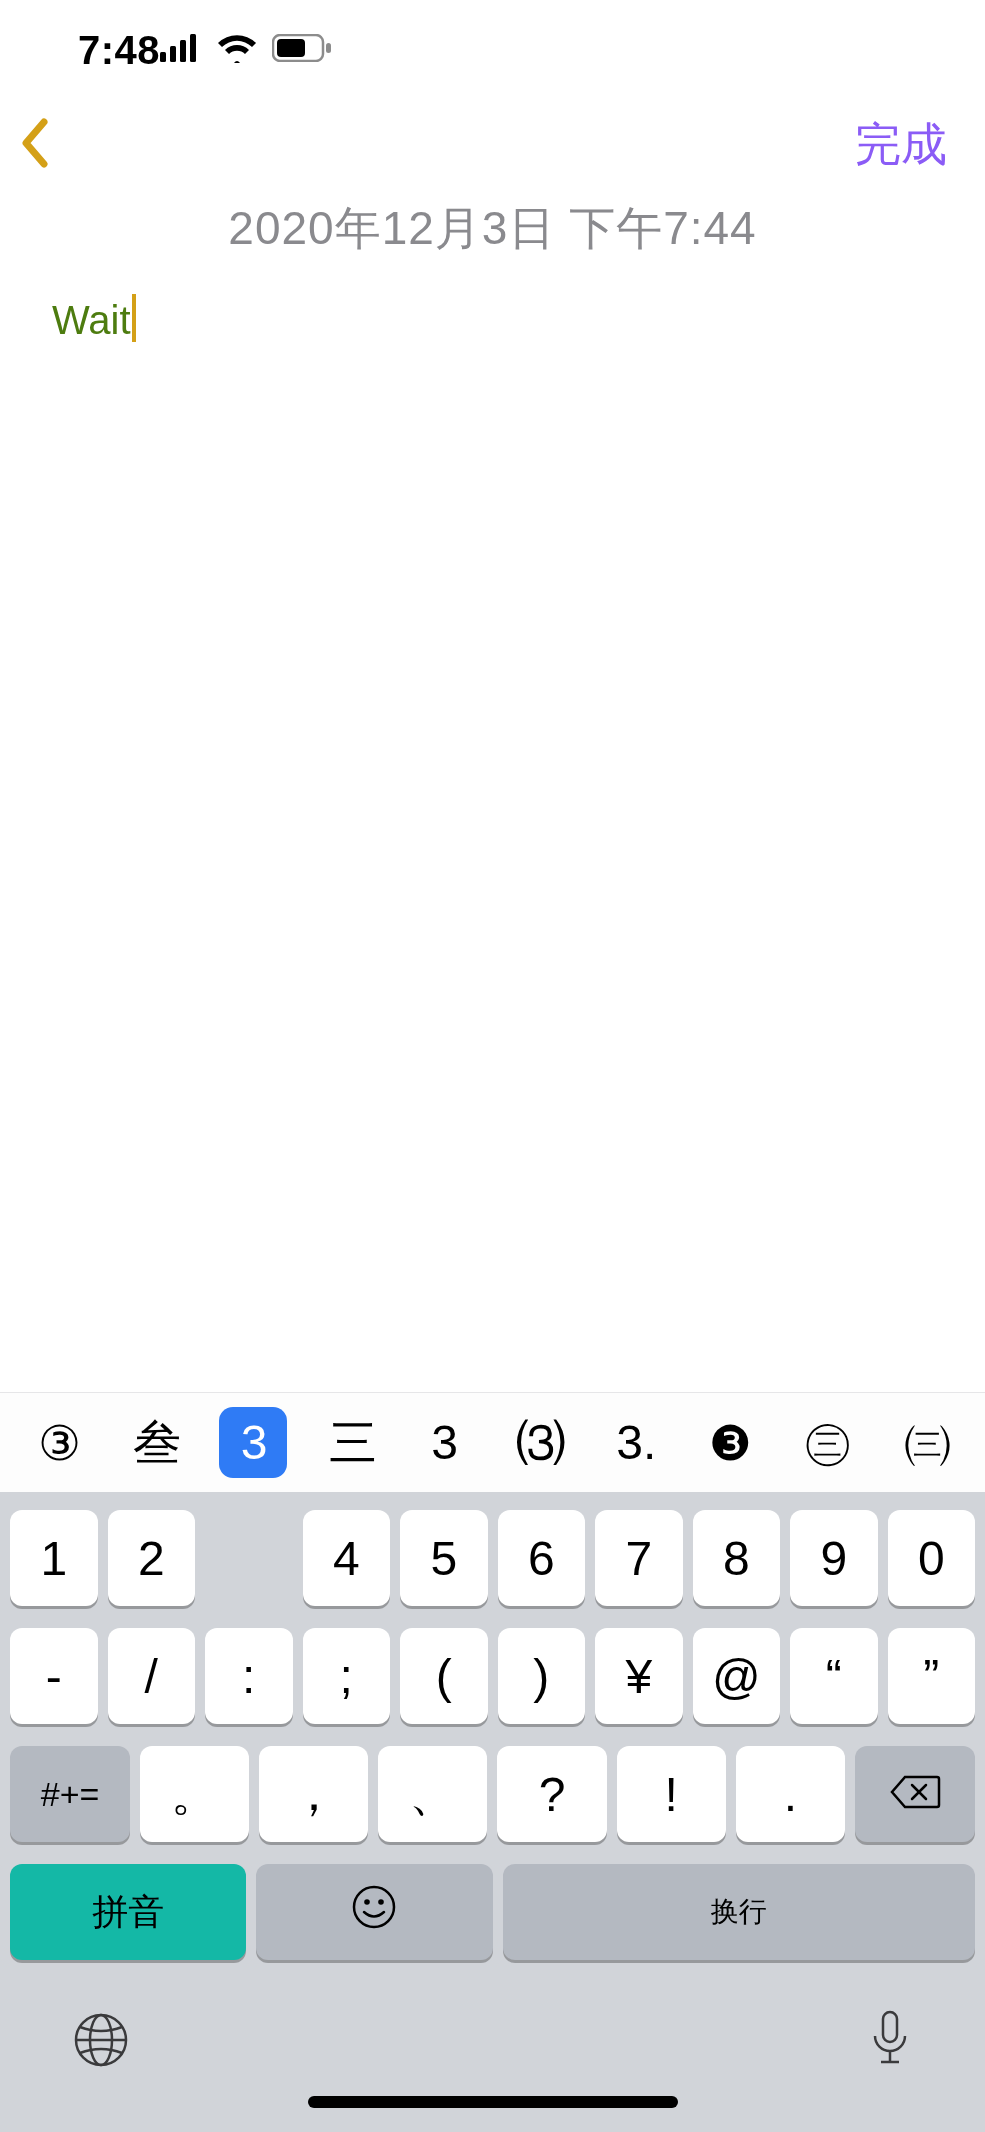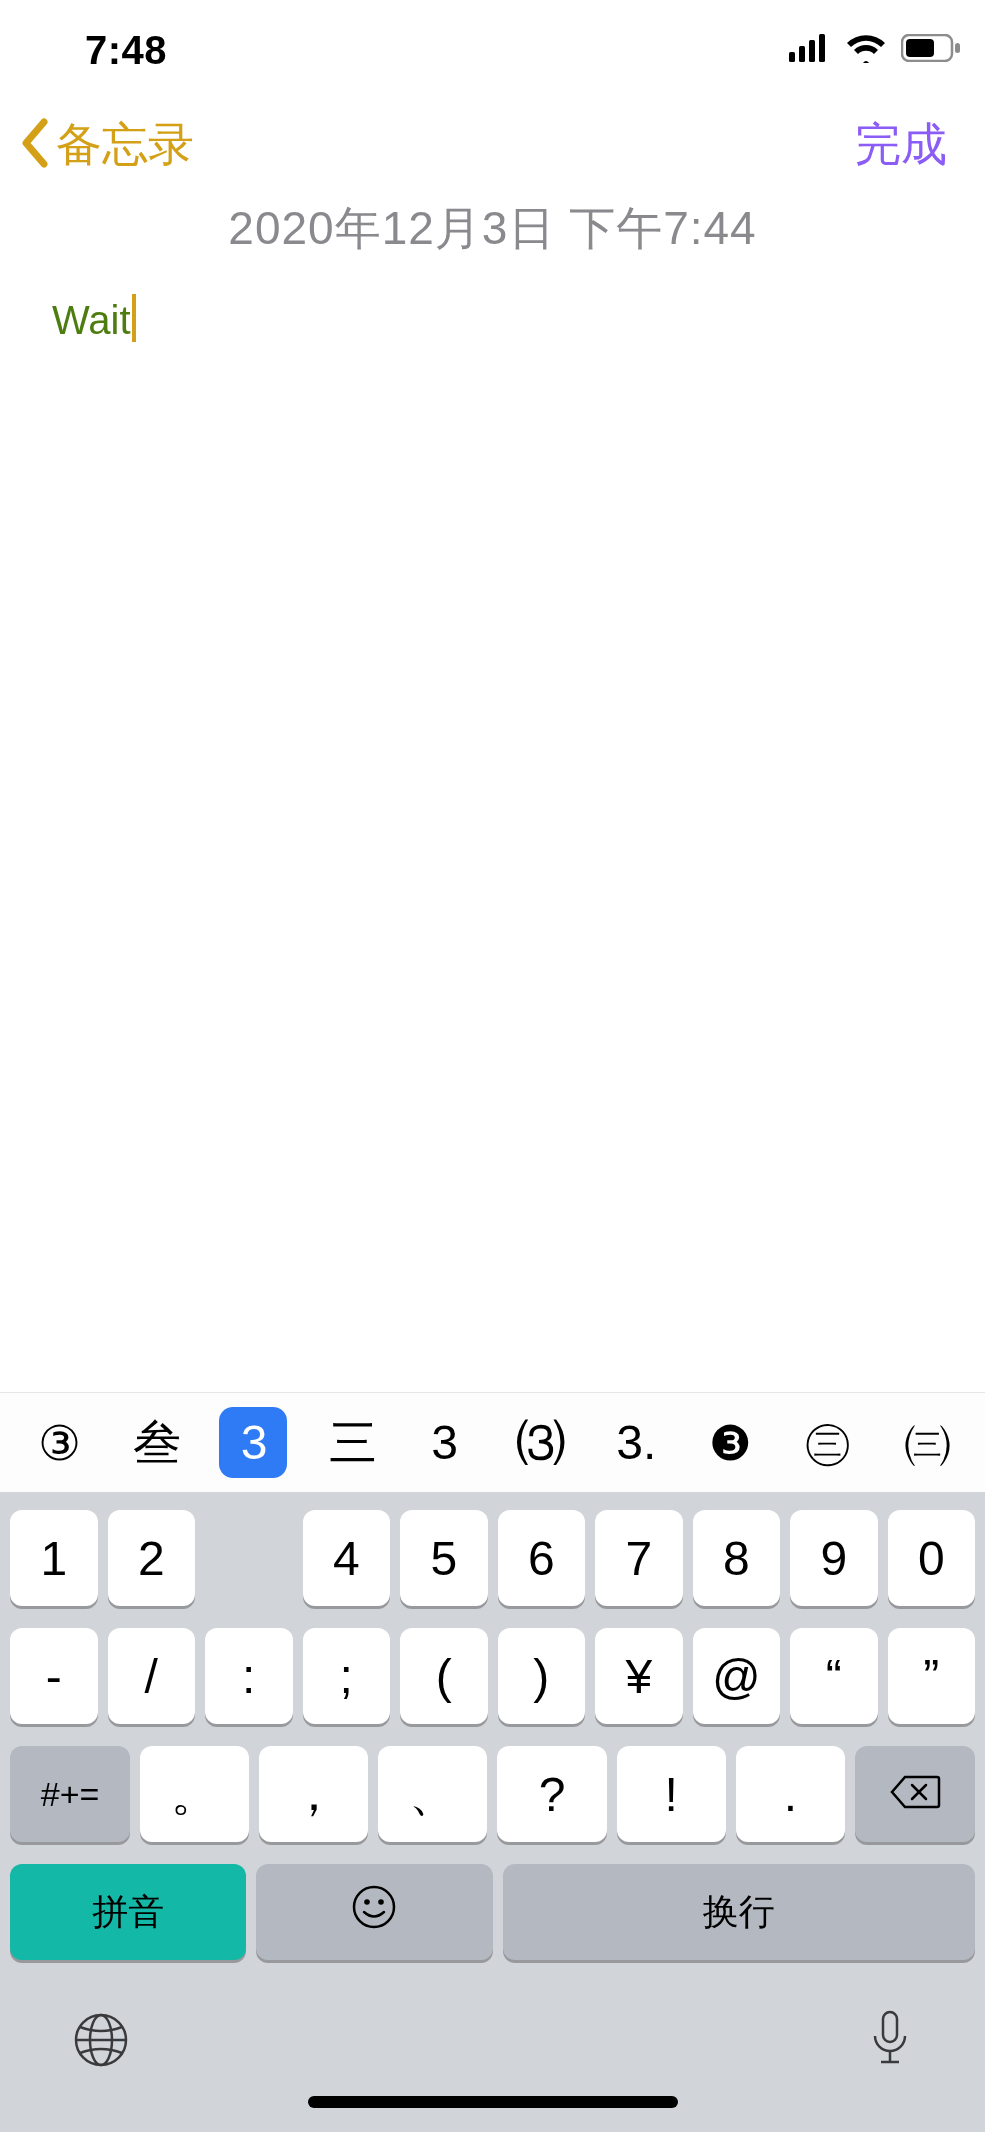--- a/index.html
+++ b/index.html
@@ -1,20 +1,20 @@
 <!DOCTYPE html>
 <html><head>
 <meta charset="utf-8">
 <style>
   * { margin: 0; padding: 0; box-sizing: border-box; user-select: none; }
   html, body { width: 985px; height: 2132px; font-family: -apple-system, "Helvetica Neue", Arial, sans-serif; background: #fff; overflow: hidden; }
   .container { width: 985px; height: 2132px; background: #fff; display: flex; flex-direction: column; }
 
   
-  .status-bar { height: 100px; display: flex; align-items: center; justify-content: space-between; padding: 0 24px 0 78px; margin-left: 7px; }
+  .status-bar { height: 100px; display: flex; align-items: center; padding: 0 24px 0 78px; }
   .status-time { font-size: 40px; font-weight: 600; letter-spacing: 0.5px; }
   .status-icons { display: flex; align-items: center; gap: 14px; }
 
   
   .nav-bar { height: 90px; display: flex; align-items: center; justify-content: space-between; padding: 0 38px 0 18px; }
   .back { display: flex; align-items: center; color: #d4a017; }
   .back-label { font-size: 46px; margin-left: 4px; }
   .done { color: #8b5cf6; font-size: 46px; }
 
   
@@ -29,21 +29,21 @@
   .candidate-bar { height: 100px; background: #fdfdfd; border-top: 1px solid #e6e6e8; display: flex; align-items: center; gap: 28px; padding: 0 24px; }
   .cand { font-size: 48px; color: #000; min-width: 60px; text-align: center; padding: 8px 14px; border-radius: 14px; font-weight: 400; }
   .cand.selected { background: #2f7bf5; color: #fff; padding: 8px 22px; }
 
   
   .keyboard { background: #d1d4d9; padding: 18px 10px 0; }
   .krow { display: flex; gap: 10px; margin-bottom: 22px; }
   .key { flex: 1; height: 96px; background: #fff; border-radius: 12px; box-shadow: 0 3px 0 rgba(0,0,0,0.28); display: flex; align-items: center; justify-content: center; font-size: 48px; color: #000; }
   .key.blank { background: transparent; box-shadow: none; }
   .key.space { flex: 4.4; font-size: 40px; }
-  .key.return { flex: 2; background: #b4b9c1; font-size: 36px; }
+  .key.return { flex: 2; background: #b4b9c1; font-size: 28px; }
   .key.pinyin { flex: 1; background: #14b8a6; font-size: 36px; }
   .key.emoji { flex: 1; background: #b4b9c1; font-size: 44px; }
   .key.symshift { flex: 1.1; background: #b4b9c1; font-size: 34px; }
   .key.del { flex: 1.1; background: #b4b9c1; }
 
   
   .bottom-bar { height: 150px; background: #d1d4d9; display: flex; align-items: center; justify-content: space-between; padding: 0 72px 30px; }
   .home-indicator { position: absolute; bottom: 24px; left: 50%; transform: translateX(-50%); width: 370px; height: 12px; background: #000; border-radius: 6px; }
   .rel { position: relative; }
 </style>
@@ -78,21 +78,20 @@
     </div>
   </div>
 
   <div class="nav-bar">
     <div class="back">
       <span>
         <svg width="34" height="50" viewBox="0 0 34 50">
             <polyline points="26,4 8,25 26,46" fill="none" stroke="#d4a017" stroke-width="7" stroke-linecap="round" stroke-linejoin="round"></polyline>
           </svg>
       </span>
-      <span class="back-label">备忘录</span>
     </div>
     <div class="done">完成</div>
   </div>
 
   <div class="timestamp">2020年12月3日 下午7:44</div>
 
   <div class="note-body">
     <span class="note-text">Wait</span><span class="cursor"></span>
   </div>
 

